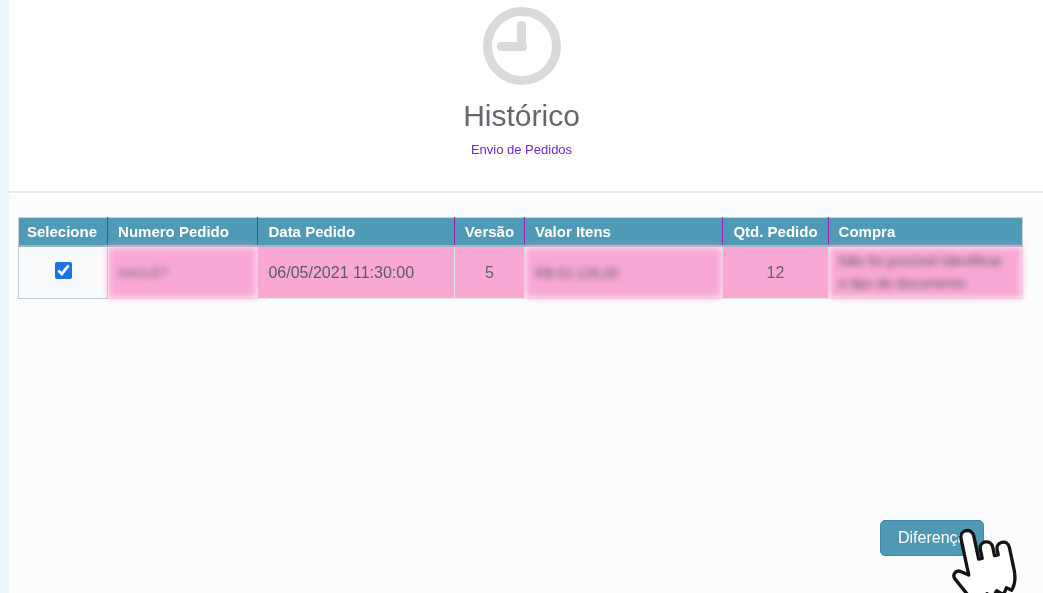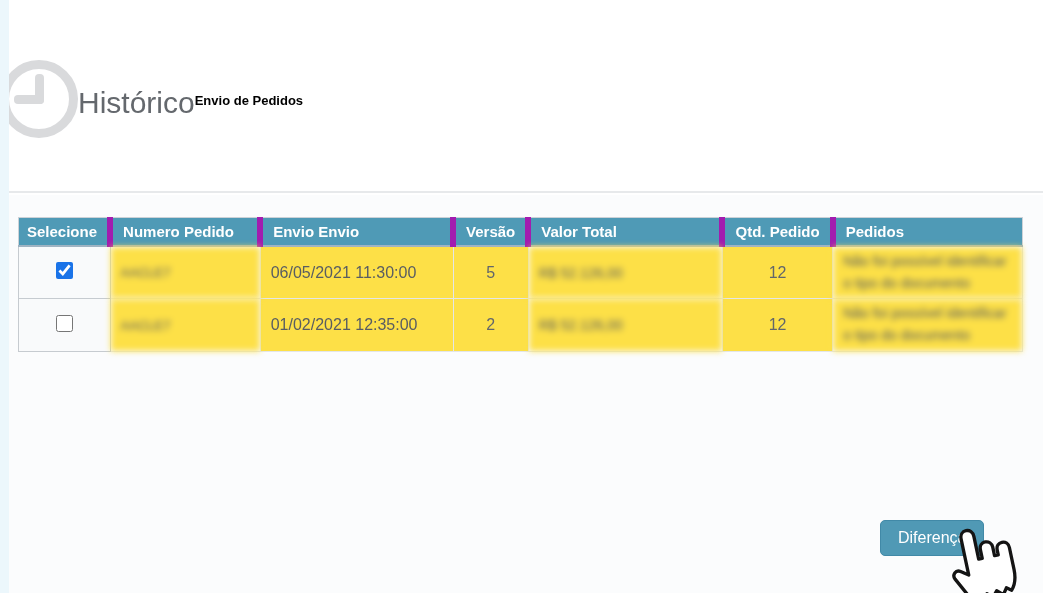--- a/index.html
+++ b/index.html
@@ -13,58 +13,58 @@
     background: #ecf7fc; z-index: 6;
   }
   .watermark {
     position: absolute; left: 116px; top: 16px;
     font-size: 27px; font-weight: 700; color: #f0f4f6;
     letter-spacing: .5px; z-index: 0;
   }
   
   .header-section {
     position: absolute; top: 0; left: 0; width: 100%; height: 193px;
-    background: #ffffff; display: flex; flex-direction: row; align-items: center;
+    background: #ffffff; display: flex; flex-direction: column; align-items: center;
     border-bottom: 2px solid #e7e9eb; z-index: 1;
   }
   .clock-icon {
     position: relative; margin-top: 7px;
     width: 78px; height: 78px; border-radius: 50%;
     border: 9px solid #d9dadc; background: #fff;
   }
   .clock-hand-minute {
     position: absolute; left: 25.5px; top: 5px; width: 9px; height: 30px;
     background: #d9dadc; border-radius: 4px;
   }
   .clock-hand-hour {
     position: absolute; left: 5px; top: 25.5px; width: 30px; height: 9px;
     background: #d9dadc; border-radius: 4px;
   }
   .page-title { margin-top: 14px; font-size: 30px; color: #64686d; font-weight: 400; }
-  .page-subtitle { margin-top: 9px; font-size: 13px; color: #000000; font-weight: bold; }
+  .page-subtitle { margin-top: 9px; font-size: 13px; color: #6d28d9; }
   
   .content-section {
     position: absolute; top: 195px; left: 0; width: 100%; height: 398px;
     background: #fbfcfd;
   }
   
   table.history-table {
     position: absolute; left: 18px; top: 217px; width: 1005px;
     border-collapse: collapse; background: #f8f9fa;
     border: 1px solid #cdd2d7; z-index: 2;
   }
   .history-table th {
     background: #4f9ab6; color: #ffffff; font-size: 15px; font-weight: 700;
     text-align: left; padding: 5px 10px; height: 28px;
-    border-left: 6px solid #a21caf; white-space: nowrap;
+    border-left: 1px solid #a21caf; white-space: nowrap;
   }
   .history-table th:first-child { border-left: none; padding-left: 8px; }
   .history-table thead tr { border-bottom: 2px solid #9fb3c2; }
   .history-table td {
-    background: #fde047; border: 1px solid #e3e6e9;
+    background: #f9a8d4; border: 1px solid #e3e6e9;
     height: 51px; padding: 4px 10px; font-size: 16px; color: #55595e;
     vertical-align: middle;
   }
   .history-table td.c-sel {
     text-align: center; border: 1px solid #c6cbd0; background: #f9fafb;
   }
   .history-table td.c-sel input[type="checkbox"] {
     width: 17px; height: 17px; accent-color: #1a73e8; cursor: pointer;
   }
   .history-table td.c-center { text-align: center; color: #62666b; }
@@ -113,42 +113,33 @@
         <col style="width:204px">
       <col style="width:57px">
         <col style="width:207px">
         <col style="width:100px">
         <col style="width:203px">
     </colgroup>
     <thead>
       <tr>
           <th>Selecione</th>
           <th>Numero Pedido</th>
-          <th>Envio Envio</th>
+          <th>Data Pedido</th>
           <th>Versão</th>
-          <th>Valor Total</th>
+          <th>Valor Itens</th>
           <th>Qtd. Pedido</th>
-          <th>Pedidos</th>
+          <th>Compra</th>
         </tr>
     </thead>
     <tbody>
         <tr>
           <td class="c-sel"><input type="checkbox" checked="" style=""></td>
           <td class="c-pedido blur">AACLE7</td>
           <td class="c-date">06/05/2021 11:30:00</td>
           <td class="c-center">5</td>
-          <td class="c-valor blur">R$ 52.126,00</td>
-          <td class="c-center">12</td>
-          <td class="c-status blur">Não foi possível identificar o tipo do documento</td>
-        </tr>
-        <tr>
-          <td class="c-sel"><input type="checkbox" style=""></td>
-          <td class="c-pedido blur">AACLE7</td>
-          <td class="c-date">01/02/2021 12:35:00</td>
-          <td class="c-center">2</td>
           <td class="c-valor blur">R$ 52.126,00</td>
           <td class="c-center">12</td>
           <td class="c-status blur">Não foi possível identificar o tipo do documento</td>
         </tr>
       </tbody>
   </table>
 
   <button class="diferenca-button">Diferença</button>
 
   <svg class="hand-cursor" viewBox="0 0 48 58" xmlns="http://www.w3.org/2000/svg">

